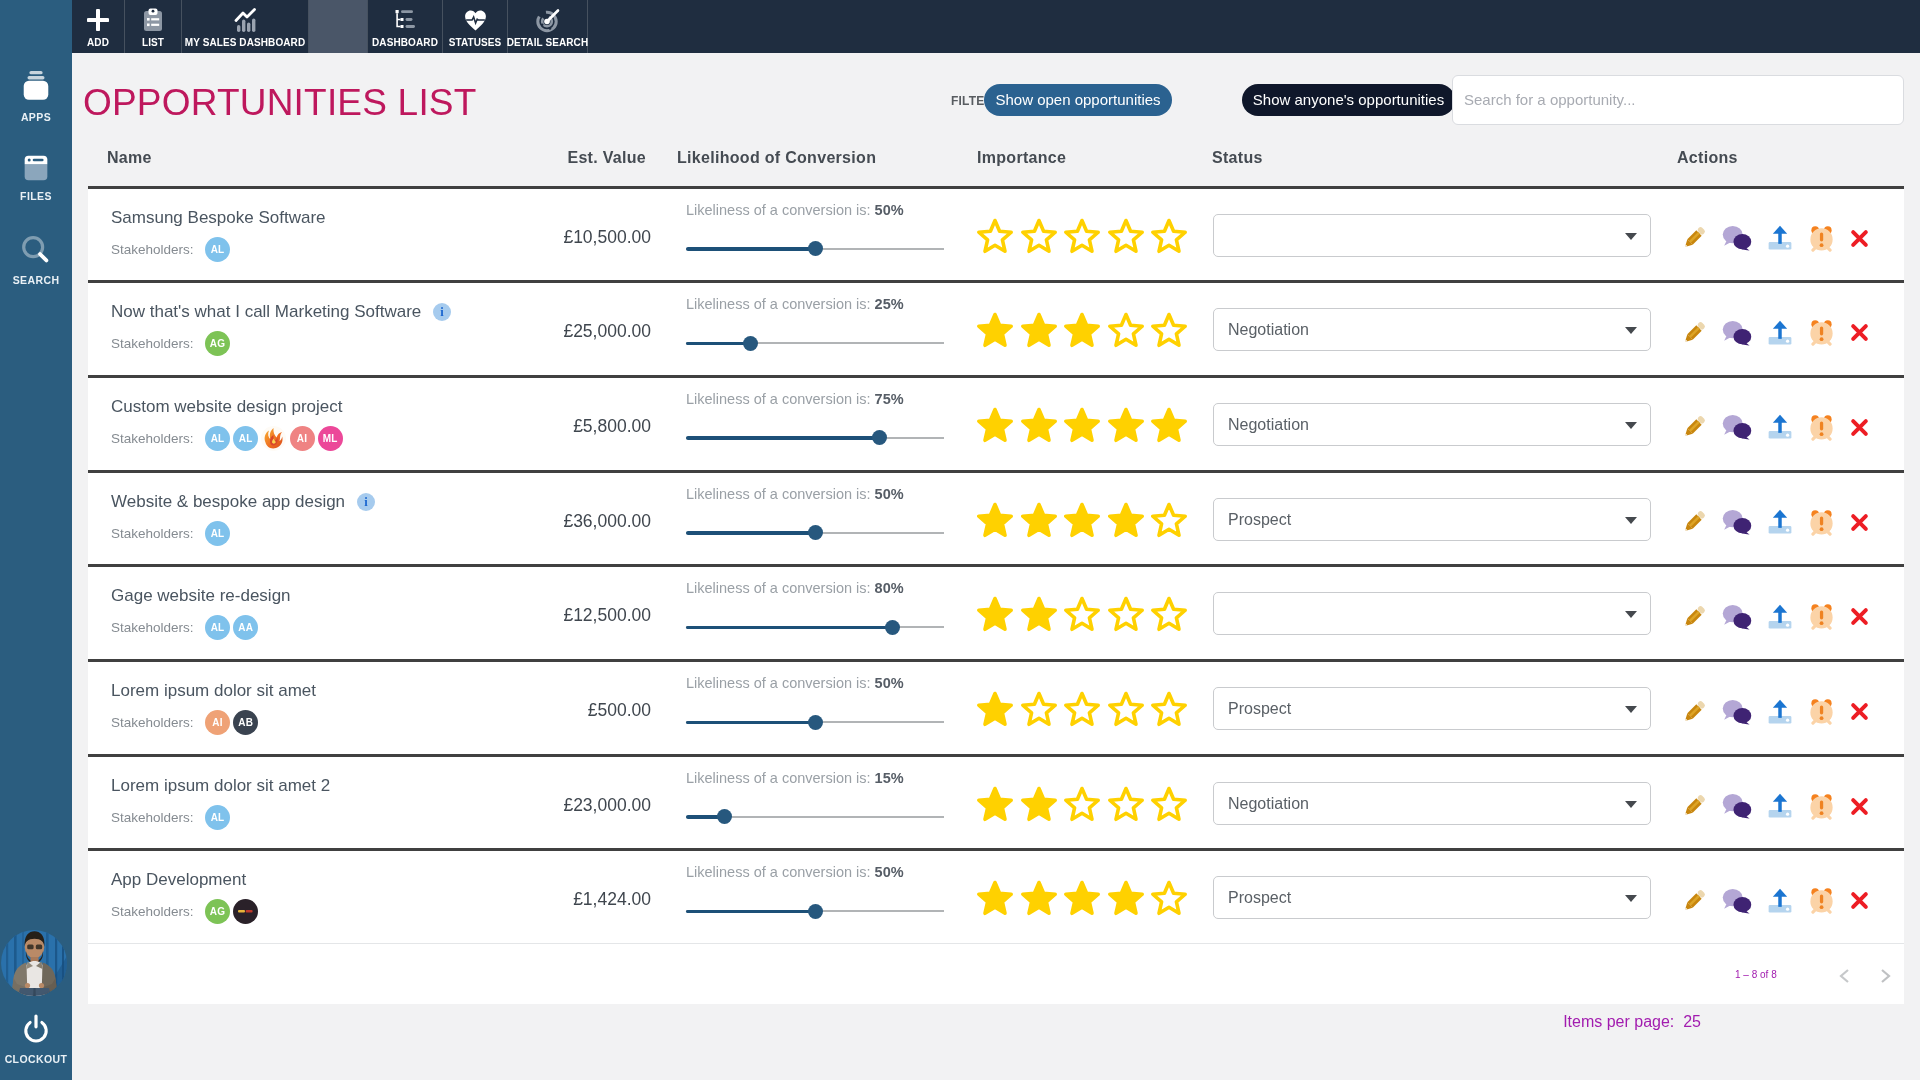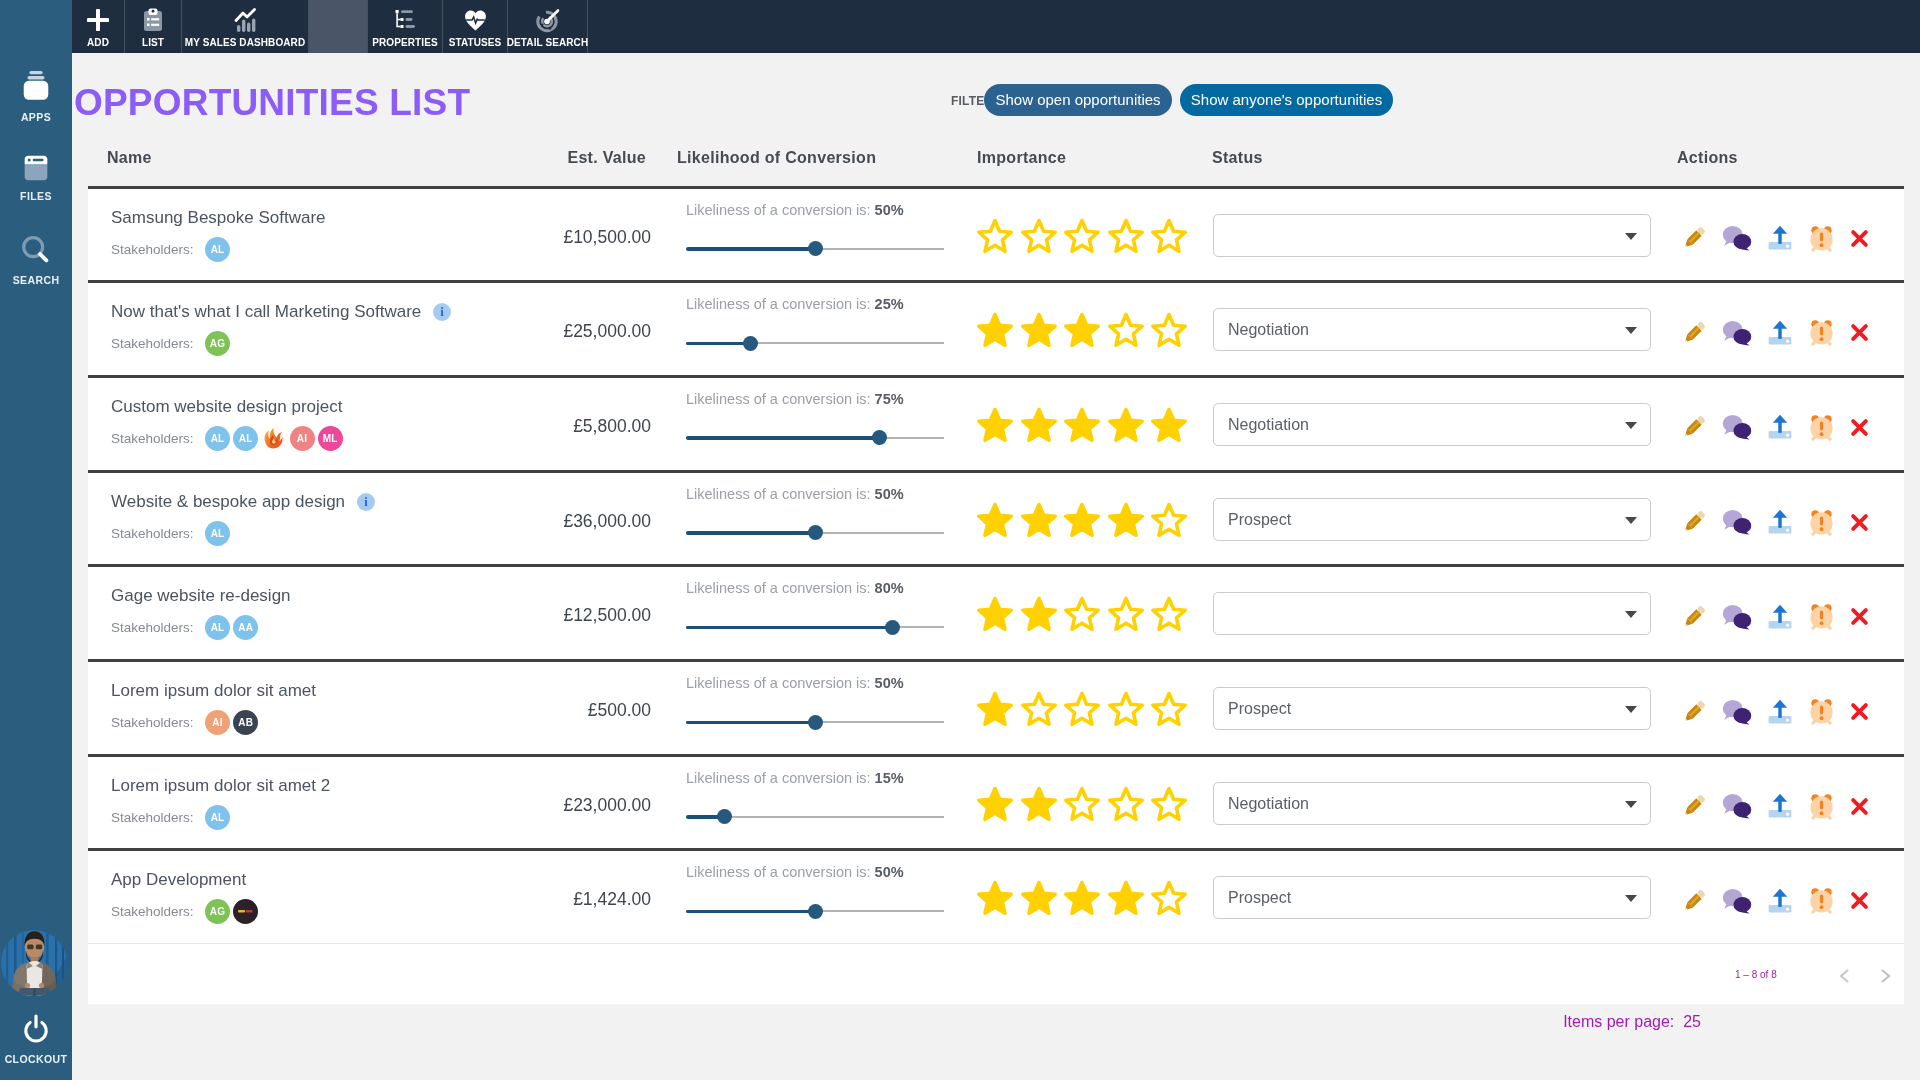--- a/index.html
+++ b/index.html
@@ -12,25 +12,25 @@
 
 
 .toolbar { position:absolute; left:72px; top:0; width:1848px; height:53px; background:#1f2d40; display:flex; }
 .tbtn { height:59px; border-right:1px solid #46515f; display:flex; flex-direction:column; align-items:center; justify-content:flex-start; padding-top:7px; }
 .tbtn .tlbl { font-size:10px; font-weight:bold; color:#fff; letter-spacing:0.1px; margin-top:4px; white-space:nowrap; }
 .tbtn .tico { height:26px; display:flex; align-items:center; }
 .tlite { width:59px; height:53px; background:#4a5668; border-right:1px solid #46515f; }
 
 
 .content { position:absolute; left:72px; top:53px; width:1848px; height:1027px; background:#f2f2f3; }
-h1.title { position:absolute; left:2px; top:29px; font-size:37px; font-weight:bold; color:#8b5cf6; letter-spacing:0.2px; }
+h1.title { position:absolute; left:11px; top:29px; font-size:37px; font-weight:normal; color:#be185d; letter-spacing:0.2px; }
 .filterby { position:absolute; left:839px; top:41px; font-size:12px; font-weight:bold; color:#585c60; letter-spacing:0.2px;margin-left:40px; }
 .pill { position:absolute; top:31px; height:32px; border-radius:16px; color:#fff; font-size:15px; text-align:center; line-height:32px; }
 .pill1 { left:912px; width:188px; background:#2b6290; }
-.pill2 { left:1108px; width:213px; background:#0369a1;text-align:center; }
+.pill2 { left:1170px; width:213px; background:#0f172a;text-align:center; }
 .search { position:absolute; left:1380px; top:22px; width:452px; height:50px; background:#fff; border:1px solid #dadce0; border-radius:6px; line-height:48px; padding-left:11px; font-size:15px; color:#a8abb2; }
 
 
 .th { position:absolute; top:96px; font-size:16px; font-weight:bold; color:#454b52; letter-spacing:0.3px; }
 
 
 .card { position:absolute; left:16px; top:132.5px; width:1816px; height:818.5px; background:#fff; }
 .row { position:absolute; left:16px; width:1816px; height:94.7px; background:#fff; border-top:3px solid #404040; }
 .rname { position:absolute; left:23px; top:19px; font-size:17px; color:#4a5560; display:flex; align-items:center; }
 .info { margin-left:12px; display:inline-flex; }
@@ -147,21 +147,21 @@
         <svg width="24" height="23" viewBox="0 0 24 23">
           <rect x="2.5" y="1" width="3.2" height="3.2" fill="#fff"></rect>
           <path d="M4.1 4.2 V17.5 H7.5 M4.1 10.5 H7.5" stroke="#fff" stroke-width="1.6" fill="none"></path>
           <rect x="7.5" y="9" width="3" height="3" fill="#fff"></rect>
           <rect x="7.5" y="16" width="3" height="3" fill="#fff"></rect>
           <rect x="8" y="1.3" width="12" height="2.8" rx="1.4" fill="#8d97a4"></rect>
           <rect x="12.5" y="9.1" width="7" height="2.8" rx="1.4" fill="#8d97a4"></rect>
           <rect x="12.5" y="16.1" width="9.5" height="2.8" rx="1.4" fill="#8d97a4"></rect>
         </svg>
       </span>
-      <span class="tlbl">PROPERTIES</span>
+      <span class="tlbl">DASHBOARD</span>
     </div>
   <div class="tbtn" style="width:65px">
       <span class="tico">
         <svg width="25" height="24" viewBox="0 0 24 23">
           <path d="M12 21.5 C5.2 16.2 2 12 2 8 C2 4.7 4.6 2.3 7.4 2.3 C9.4 2.3 11.1 3.4 12 5 C12.9 3.4 14.6 2.3 16.6 2.3 C19.4 2.3 22 4.7 22 8 C22 12 18.8 16.2 12 21.5 Z" fill="#fff"></path>
           <path d="M3 11.5 H8.7 L10.2 8.6 L12.1 14.4 L13.6 10.8 L14.6 11.5 H21" stroke="#1f2d40" stroke-width="1.5" fill="none"></path>
         </svg>
       </span>
       <span class="tlbl">STATUSES</span>
     </div>
@@ -238,20 +238,21 @@
         <path d="M11.4 11.58 A11.5 11.5 0 1 0 24.6 11.58" stroke="#fff" stroke-width="3.4" fill="none" stroke-linecap="round"></path>
         <path d="M18 4.5 V16.5" stroke="#fff" stroke-width="3.6" stroke-linecap="round"></path>
       </svg><span class="lbl">CLOCKOUT</span></div>
 </div>
 
 <div class="content">
   <h1 class="title">OPPORTUNITIES LIST</h1>
   <div class="filterby">FILTER BY</div>
   <div class="pill pill1">Show open opportunities</div>
   <div class="pill pill2">Show anyone's opportunities</div>
+  <div class="search">Search for a opportunity...</div>
 
   <div class="th" style="left:35px">Name</div>
   <div class="th" style="left:274px; width:300px; text-align:right">Est. Value</div>
   <div class="th" style="left:605px">Likelihood of Conversion</div>
   <div class="th" style="left:905px">Importance</div>
   <div class="th" style="left:1140px">Status</div>
   <div class="th" style="left:1605px">Actions</div>
 
   <div class="card"></div>
 <div class="row" style="top:132.5px">

